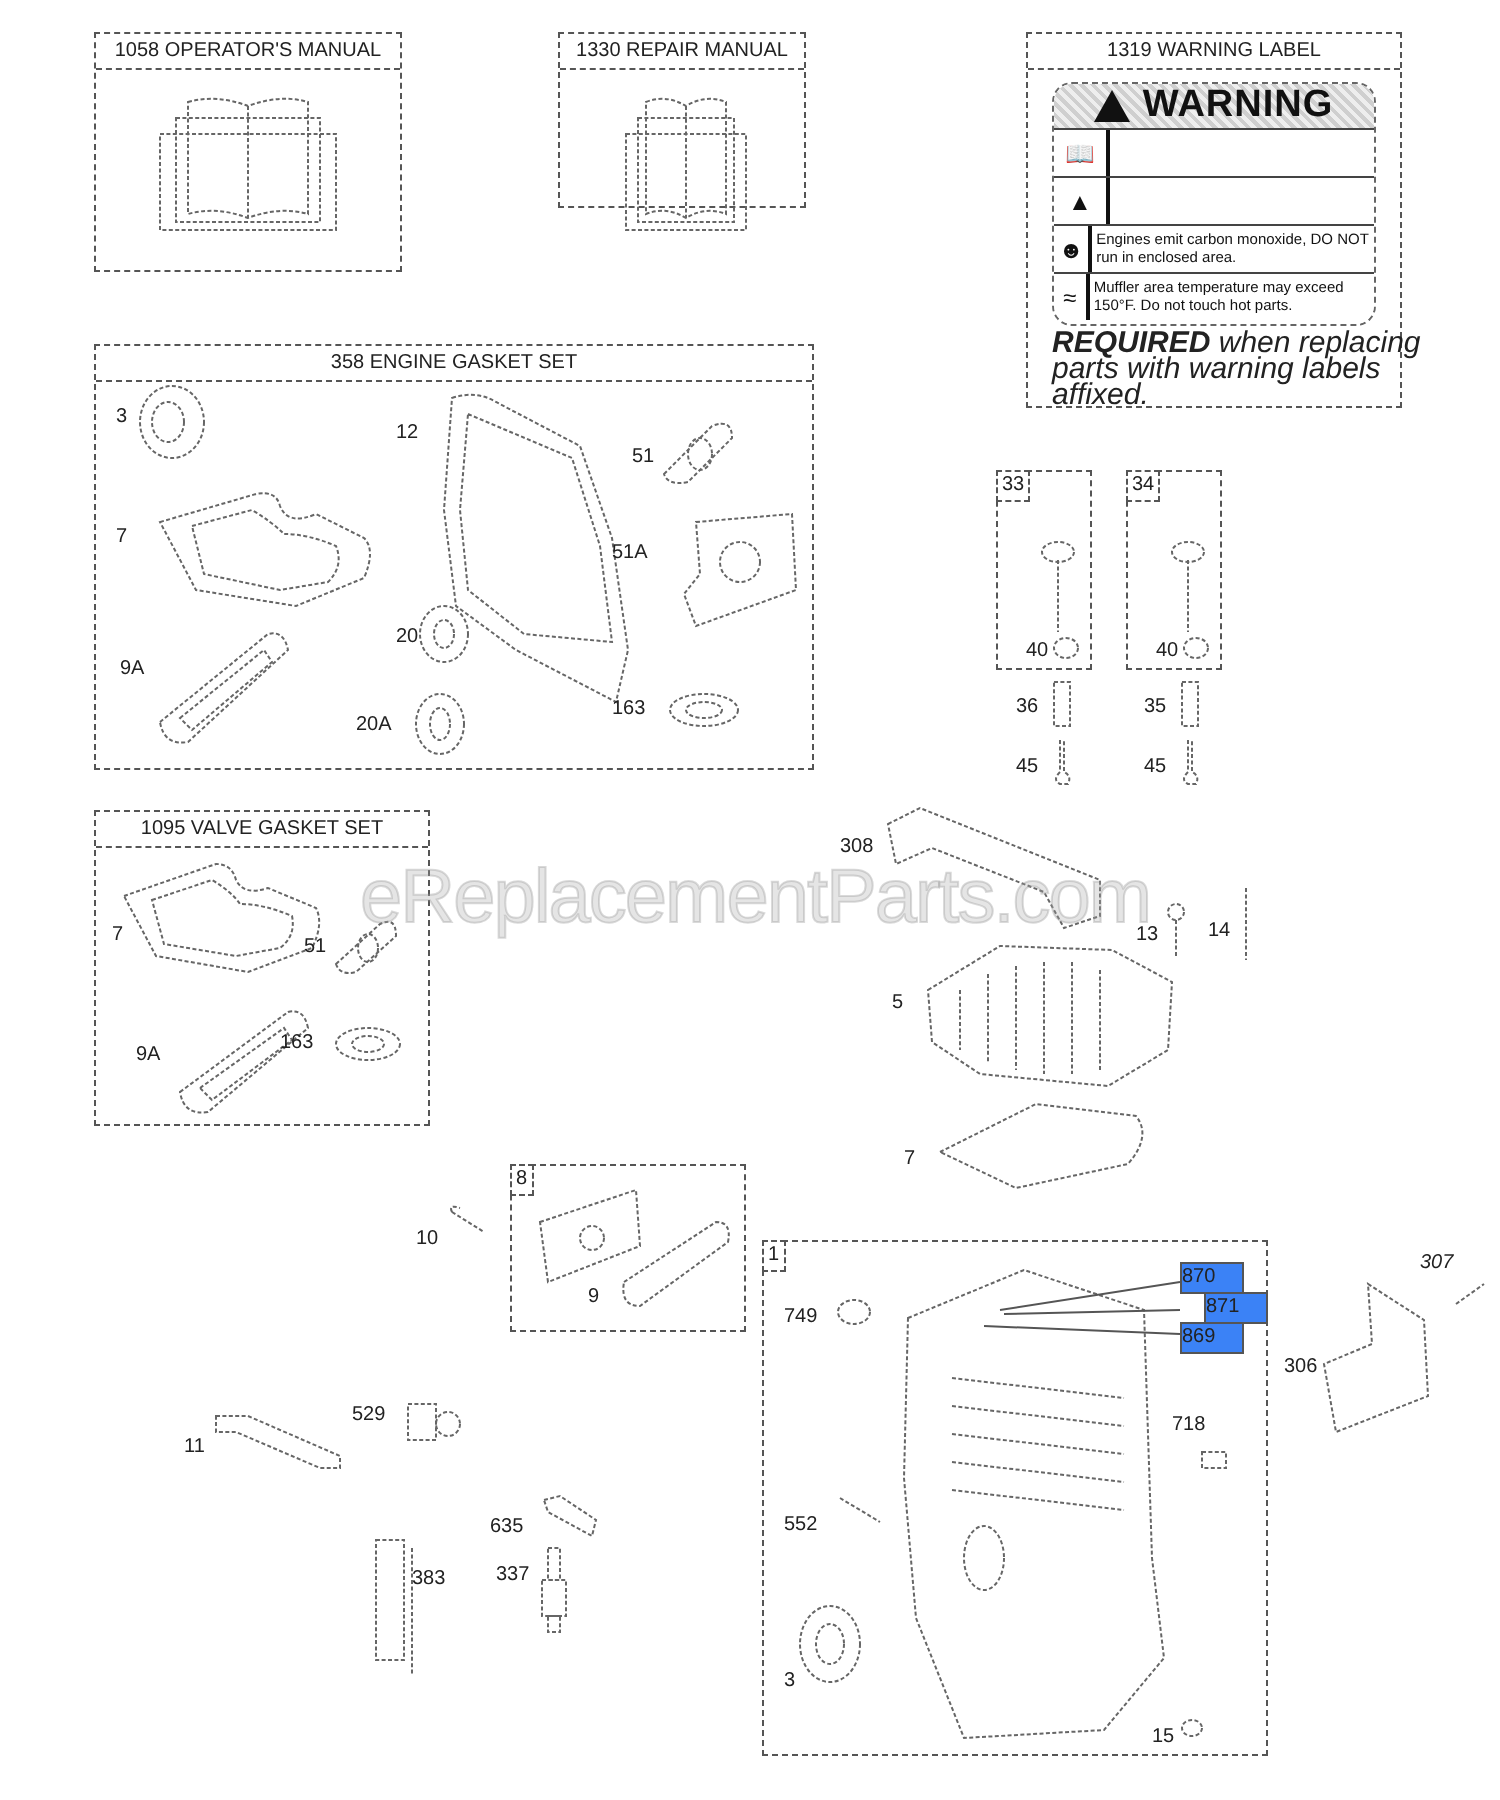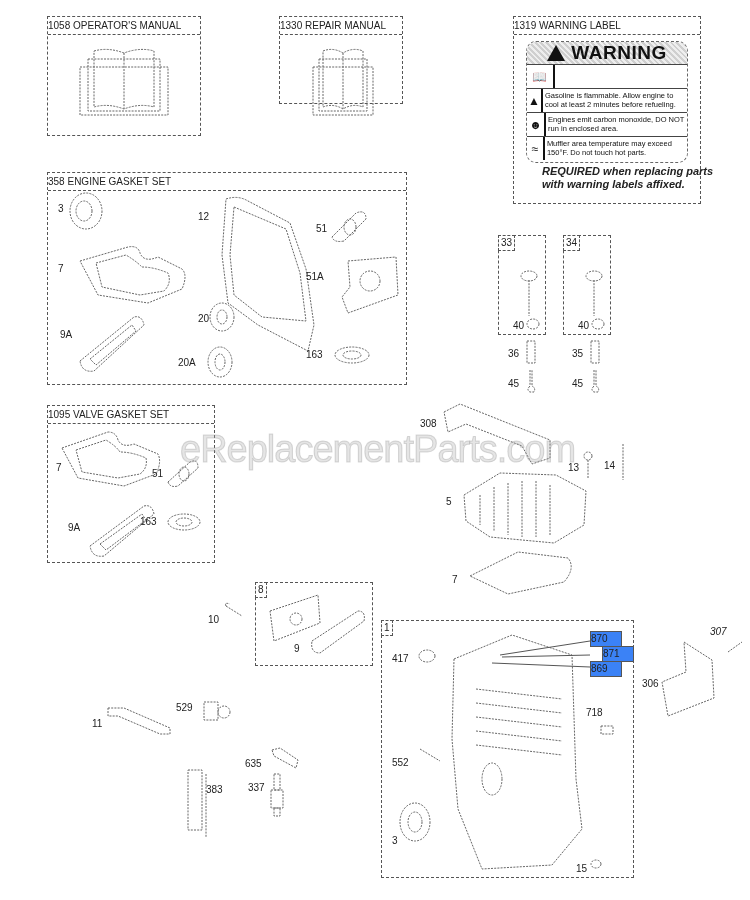--- a/index.html
+++ b/index.html
@@ -1,20 +1,20 @@
 <!DOCTYPE html>
 <html><head>
 <meta charset="utf-8">
 <style>
   html, body { margin: 0; padding: 0; background: #ffffff; }
   body { width: 750px; height: 900px; position: relative; overflow: hidden;
          font-family: "Liberation Sans", sans-serif; color: #333; }
   .box { position: absolute; border: 1px dashed #555; box-sizing: border-box; background: transparent; }
   .box-title { position: absolute; left: 0; right: 0; top: 0; height: 17px; border-bottom: 1px dashed #555;
-               font-size: 10px; line-height: 17px; color: #222; letter-spacing: 0; }
+               font-size: 10px; line-height: 17px; text-align: center; color: #222; letter-spacing: 0; }
   .tag { position: absolute; border: 1px dashed #555; font-size: 10px; line-height: 14px; padding: 0 2px;
          background: #fff; color: #222; }
   .callout { position: absolute; border: 1px solid #555; font-size: 10px; line-height: 14px; width: 30px;
              background: #3b82f6; color: #222; }
   .lbl { position: absolute; font-size: 10px; color: #222; line-height: 12px; }
   svg { position: absolute; overflow: visible; }
   .ln { fill: none; stroke: #666; stroke-width: 1; stroke-dasharray: 2 1.2; }
   .ln-solid { fill: none; stroke: #555; stroke-width: 1; }
   .watermark { position: absolute; left: 180px; top: 428px; font-size: 38px; color: rgba(160,160,160,0.28);
                letter-spacing: -1px; white-space: nowrap; pointer-events: none;
@@ -24,22 +24,22 @@
   .warn-head { height: 22px; background: repeating-linear-gradient(45deg,#cfcfcf 0 2px,#eee 2px 4px);
                display: flex; align-items: center; justify-content: center; border-bottom: 1px solid #444; }
   .warn-head span { font-weight: bold; font-size: 19px; color: #111; letter-spacing: 0.5px; margin-left: 6px; }
   .warn-tri { width: 0; height: 0; border-left: 9px solid transparent; border-right: 9px solid transparent;
               border-bottom: 16px solid #111; }
   .warn-row { display: flex; border-bottom: 1px solid #444; height: 23px; }
   .warn-row:last-child { border-bottom: none; }
   .warn-ic { width: 26px; border-right: 2px solid #111; display: flex; align-items: center; justify-content: center;
              font-size: 12px; color: #111; }
   .warn-txt { font-size: 7.5px; line-height: 9px; padding: 2px 2px; color: #111; }
-  .warn-req { position: absolute; left: 28px; top: 148px; width: 185px; font-size: 11px; line-height: 13px;
-              font-style: italic; color: #222; font-weight: bold; }
+  .warn-req { position: absolute; left: 12px; top: 148px; width: 185px; font-size: 15px; line-height: 13px;
+              font-style: italic; color: #222; }
   .warn-req b { font-style: italic; }
 </style>
 </head>
 <body>
 
 <div class="box" style="left:47px;top:16px;width:154px;height:120px;">
   <div class="box-title">1058 OPERATOR'S MANUAL</div>
   <svg style="left:30px;top:30px;" width="92" height="72">
     <rect class="ln" x="2" y="20" width="88" height="48"></rect>
     <rect class="ln" x="10" y="12" width="72" height="52"></rect>
@@ -63,21 +63,20 @@
   <div class="warn-card" style="left:12px;top:24px;width:160px;">
     <div class="warn-head">
       <div class="warn-tri"></div>
       <span>WARNING</span>
     </div>
     <div class="warn-row">
       <div class="warn-ic">📖</div>
     </div>
     <div class="warn-row">
       <div class="warn-ic">▲</div>
-      <div class="warn-txt">Gasoline is flammable. Allow engine to cool at least 2 minutes before refueling.</div>
     </div>
     <div class="warn-row">
       <div class="warn-ic">☻</div>
       <div class="warn-txt">Engines emit carbon monoxide, DO NOT run in enclosed area.</div>
     </div>
     <div class="warn-row">
       <div class="warn-ic">≈</div>
       <div class="warn-txt">Muffler area temperature may exceed 150°F. Do not touch hot parts.</div>
     </div>
   </div>
@@ -235,21 +234,21 @@
       <circle class="ln" cx="30" cy="26" r="6"></circle>
   </svg>
   <span class="lbl" style="left:38px;top:60px;">9</span>
   <svg style="left:52px;top:24px;" width="60" height="50">
     <path class="ln" d="M4 34 L50 4 Q58 4 56 14 L12 46 Q2 46 4 34 Z"></path>
   </svg>
 </div>
 
 <div class="box" style="left:381px;top:620px;width:253px;height:258px;">
   <div class="tag" style="left:-1px;top:-1px;">1</div>
-  <span class="lbl" style="left:10px;top:32px;">417</span>
+  <span class="lbl" style="left:10px;top:32px;">749</span>
   <svg style="left:36px;top:26px;" width="18" height="18">
       <ellipse class="ln" cx="9" cy="9" rx="8" ry="6"></ellipse>
     </svg>
   <svg style="left:60px;top:8px;" width="150" height="246">
     <path class="ln" d="M12 30 L70 6 L130 26 L134 150 L140 200 L110 236 L40 240 L16 180 L10 110 Z"></path>
     <path class="ln" d="M34 60 L120 70 M34 74 L120 84 M34 88 L120 98 M34 102 L120 112 M34 116 L120 126"></path>
     <ellipse class="ln" cx="50" cy="150" rx="10" ry="16"></ellipse>
   </svg>
   <svg style="left:0;top:0;" width="253" height="60">
     <line class="ln-solid" x1="118" y1="34" x2="208" y2="20"></line>

